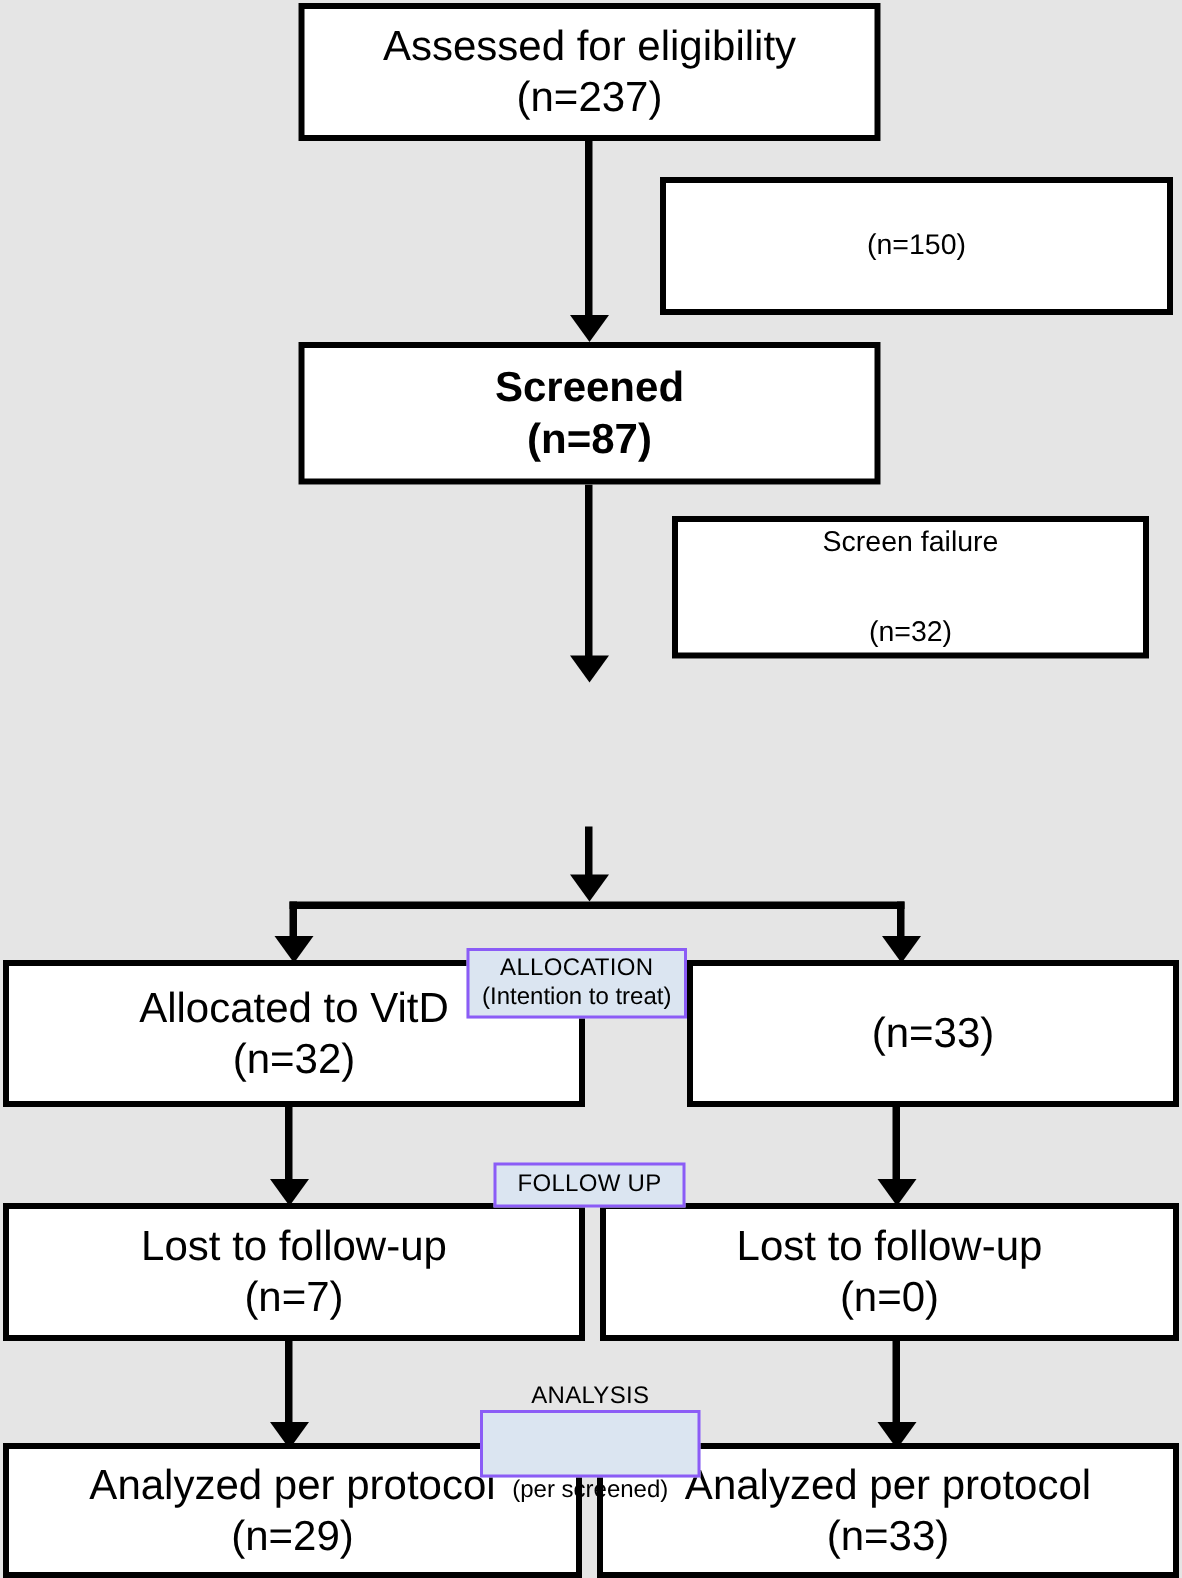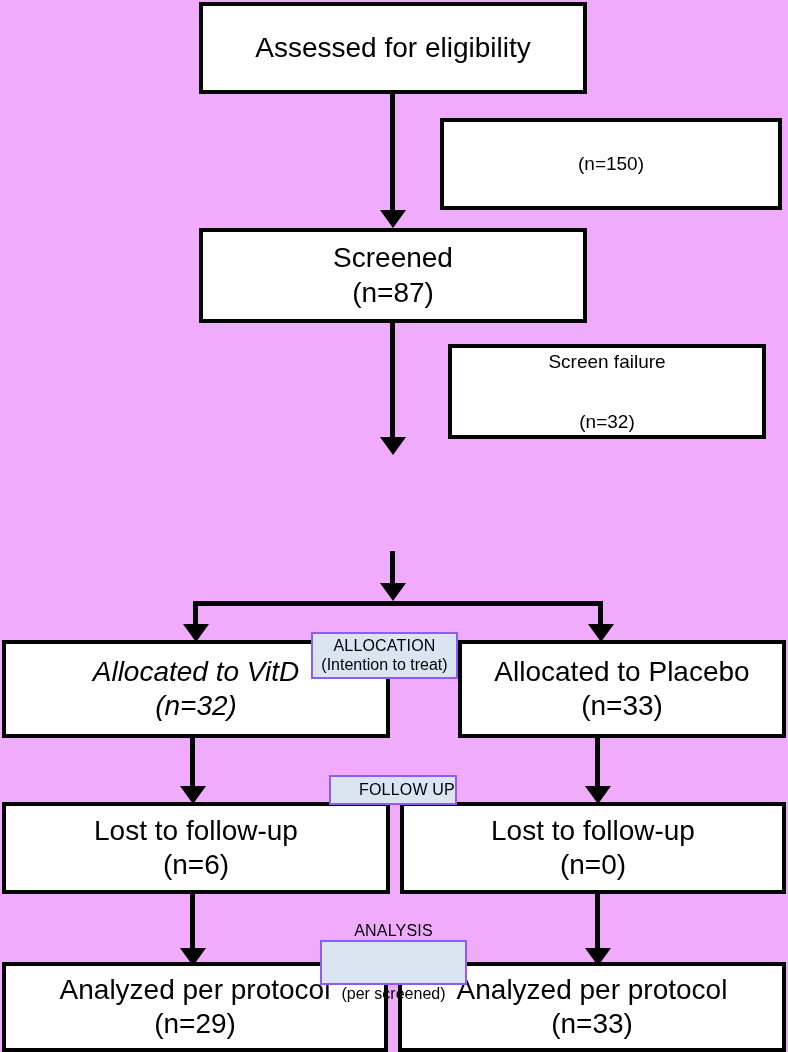--- a/index.html
+++ b/index.html
@@ -8,21 +8,21 @@
     background: #ffffff;
   }
   body {
     font-family: "Liberation Sans", sans-serif;
     color: #000000;
   }
   #diagram {
     position: relative;
     width: 788px;
     height: 1052px;
-    background: #f0abfc;
+    background: #e5e5e5;
     overflow: hidden;
   }
   .box {
     position: absolute;
     box-sizing: border-box;
     border: 4px solid #000000;
     background: #ffffff;
     display: flex;
     flex-direction: column;
     align-items: center;
@@ -84,30 +84,31 @@
     z-index: 1;
   }
 </style>
 </head>
 <body>
 
 <div id="diagram">
 
   <div class="box box-main" style="left:199px; top:2px; width:388px; height:92px;">
     <span class="line1">Assessed for eligibility</span>
+    <span class="line2">(n=237)</span>
   </div>
 
   <div class="vline" style="left:390px; top:94px; height:119px;"></div>
   <div class="arrowhead" style="left:380px; top:210px;"></div>
 
   <div class="box box-side" style="left:440px; top:118px; width:342px; height:92px;">
     <span class="line2">(n=150)</span>
   </div>
 
-  <div class="box box-main" style="left:199px; top:228px; width:388px; height:95px;">
+  <div class="box box-main" style="left:199px; top:228px; width:388px; height:95px;font-weight:bold;">
     <span class="line1">Screened</span>
     <span class="line2">(n=87)</span>
   </div>
 
   <div class="vline" style="left:390px; top:323px; height:117px;"></div>
   <div class="arrowhead" style="left:380px; top:437px;"></div>
 
   <div class="box box-side" style="left:448px; top:344px; width:318px; height:95px;gap:36px;">
     <span class="line1">Screen failure</span>
     <span class="line2">(n=32)</span>
@@ -118,52 +119,51 @@
   <div class="arrowhead" style="left:380px; top:583px;"></div>
 
   <div class="hline" style="left:193px; top:601px; width:410px;"></div>
 
   <div class="vline" style="left:193px; top:601px; height:27px;"></div>
   <div class="arrowhead" style="left:183px; top:624px;"></div>
 
   <div class="vline" style="left:598px; top:601px; height:27px;"></div>
   <div class="arrowhead" style="left:588px; top:624px;"></div>
 
-  <div class="box box-main" style="left:2px; top:640px; width:388px; height:98px;font-style:italic;">
+  <div class="box box-main" style="left:2px; top:640px; width:388px; height:98px;">
     <span class="line1">Allocated to VitD</span>
     <span class="line2">(n=32)</span>
   </div>
 
   <div class="box box-main" style="left:458px; top:640px; width:328px; height:98px;">
-    <span class="line1">Allocated to Placebo</span>
     <span class="line2">(n=33)</span>
   </div>
 
   <div class="stage-label" style="left:311px; top:632px; width:147px; height:47px;">
     <span class="label-main">ALLOCATION</span>
     <span class="label-sub">(Intention to treat)</span>
   </div>
 
   <div class="vline" style="left:190px; top:738px; height:54px;"></div>
   <div class="arrowhead" style="left:180px; top:786px;"></div>
 
   <div class="vline" style="left:595px; top:738px; height:54px;"></div>
   <div class="arrowhead" style="left:585px; top:786px;"></div>
 
   <div class="box box-main" style="left:2px; top:802px; width:388px; height:92px;">
     <span class="line1">Lost to follow-up</span>
-    <span class="line2">(n=6)</span>
+    <span class="line2">(n=7)</span>
   </div>
 
   <div class="box box-main" style="left:400px; top:802px; width:386px; height:92px;">
     <span class="line1">Lost to follow-up</span>
     <span class="line2">(n=0)</span>
   </div>
 
-  <div class="stage-label" style="left:329px; top:775px; width:128px; height:30px;align-items:flex-end;">
+  <div class="stage-label" style="left:329px; top:775px; width:128px; height:30px;">
     <span class="label-main">FOLLOW UP</span>
   </div>
 
   <div class="vline" style="left:190px; top:894px; height:60px;"></div>
   <div class="arrowhead" style="left:180px; top:948px;"></div>
 
   <div class="vline" style="left:595px; top:894px; height:60px;"></div>
   <div class="arrowhead" style="left:585px; top:948px;"></div>
 
   <div class="box box-main" style="left:2px; top:962px; width:386px; height:90px;">

